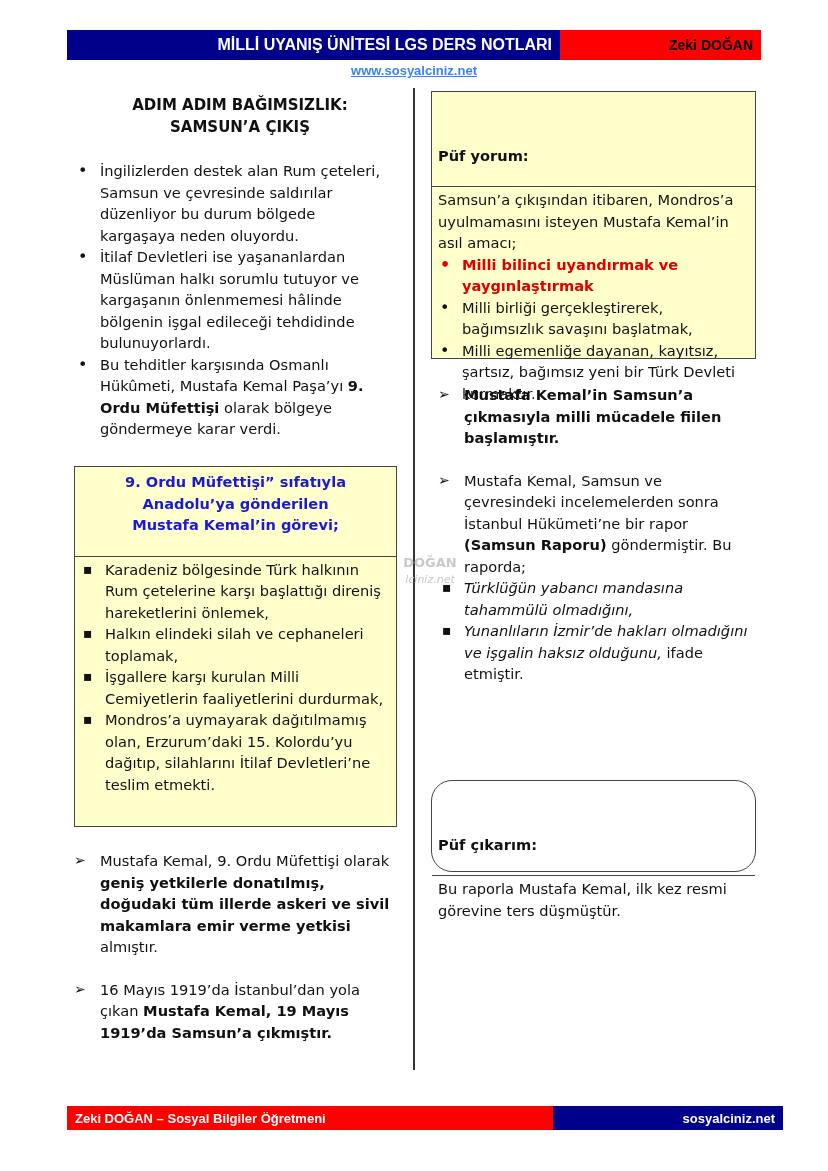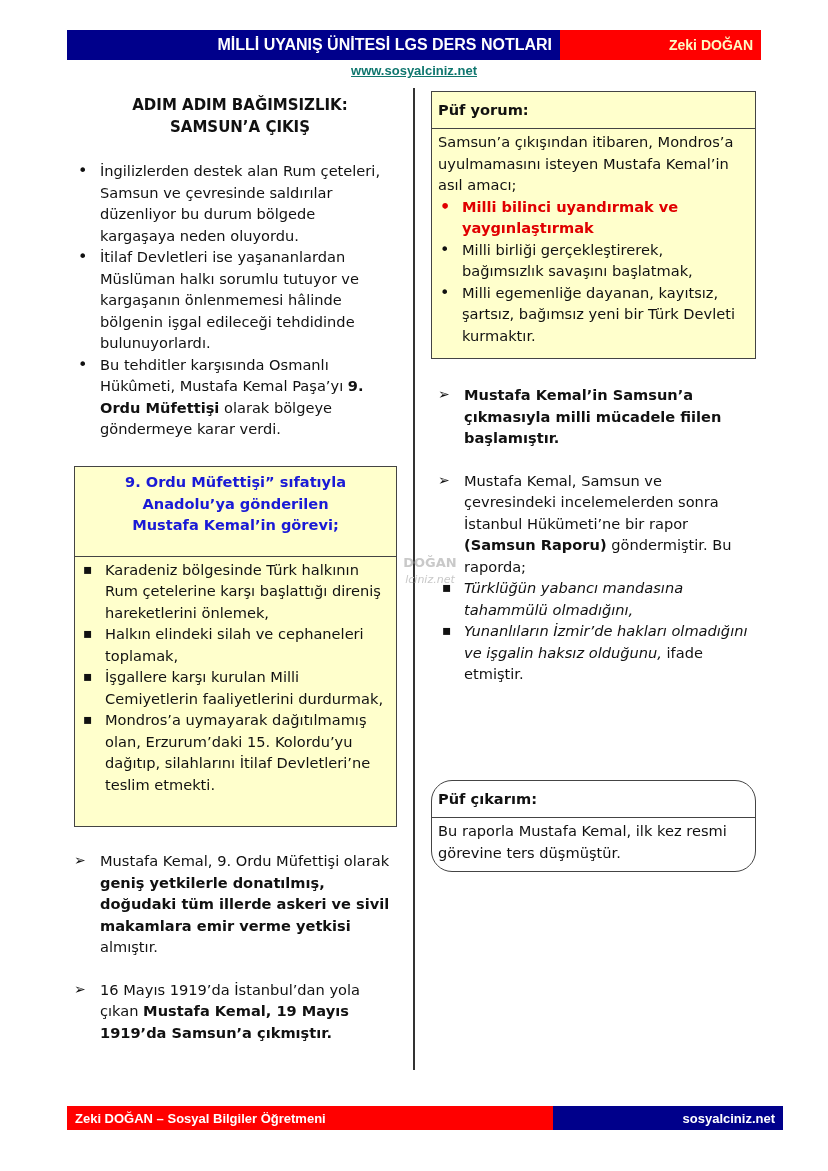--- a/index.html
+++ b/index.html
@@ -3,42 +3,42 @@
 <meta charset="utf-8">
 <style>
   html, body { margin: 0; padding: 0; background: #ffffff; }
   body { width: 828px; height: 1171px; position: relative; overflow: hidden;
          font-family: "DejaVu Sans", sans-serif; color: #111; }
   .abs { position: absolute; }
   .hdr { left: 67px; top: 30px; width: 694px; height: 30px; display: flex; }
   .hdr-left { background: #00008b; flex: 0 0 493px; color: #fff; font-weight: bold;
               font-size: 16px; display: flex; align-items: center; justify-content: flex-end;
               padding-right: 8px; box-sizing: border-box; font-family: "Liberation Sans", sans-serif; }
-  .hdr-right { background: #ff0000; flex: 1; color: #fef9c3; font-weight: bold; font-size: 14px;
+  .hdr-right { background: #ff0000; flex: 1; color: #000000; font-weight: bold; font-size: 14px;
                display: flex; align-items: center; justify-content: flex-end; padding-right: 8px;
                box-sizing: border-box; font-family: "Liberation Sans", sans-serif; }
-  .site-link { left: 0; width: 828px; top: 63px; text-align: center; color: #0f766e;
+  .site-link { left: 0; width: 828px; top: 63px; text-align: center; color: #3b82f6;
                font-weight: bold; font-size: 13px; text-decoration: underline;
                font-family: "Liberation Sans", sans-serif; }
   .divider { left: 413px; top: 88px; width: 2px; height: 982px; background: #333; }
 
   .title { left: 70px; width: 340px; top: 94px; text-align: center; font-weight: bold;
            font-size: 15px; line-height: 22px; }
 
   .txt { font-size: 14.6px; line-height: 21.5px; }
   ul.dots, ul.squares, ul.arrows { list-style: none; margin: 0; padding: 0; }
   ul.dots li, ul.squares li, ul.arrows li { position: relative; padding-left: 26px; }
   ul.dots li::before { content: "\2022"; position: absolute; left: 4px; top: 0; font-size: 16px; }
   ul.squares li::before { content: "\25AA"; position: absolute; left: 4px; top: 0; font-size: 14px; }
   ul.arrows li::before { content: "\27A2"; position: absolute; left: 0px; top: 0; font-size: 14px; }
   b { font-weight: bold; }
 
   .box { border: 1.5px solid #444; background: #ffffcc; box-sizing: border-box; }
   .box-white { border: 1.5px solid #444; background: #fff; box-sizing: border-box; }
-  .box-head { border-bottom: 1.5px solid #444; padding: 8px 6px; font-weight: bold; font-size: 14.6px; line-height: 20px; }
+  .box-head { border-bottom: 1.5px solid #444; padding: 20px 6px; font-weight: bold; font-size: 14.6px; line-height: 20px; margin-top: 34px; }
   .box-body { padding: 2px 6px; }
 
   .mission-head { text-align: center; color: #1a1ad6; font-weight: bold; font-size: 14.6px;
                   line-height: 21.5px; padding: 4px 18px 20px; border-bottom: 1.5px solid #444; }
 
   .red { color: #e00000; font-weight: bold; }
   .ftr { left: 67px; top: 1106px; width: 716px; height: 24px; display: flex; }
   .ftr-left { background: #ff0000; flex: 0 0 486px; color: #fff; font-weight: bold; font-size: 13px;
               display: flex; align-items: center; padding-left: 8px; box-sizing: border-box;
               font-family: "Liberation Sans", sans-serif; }

